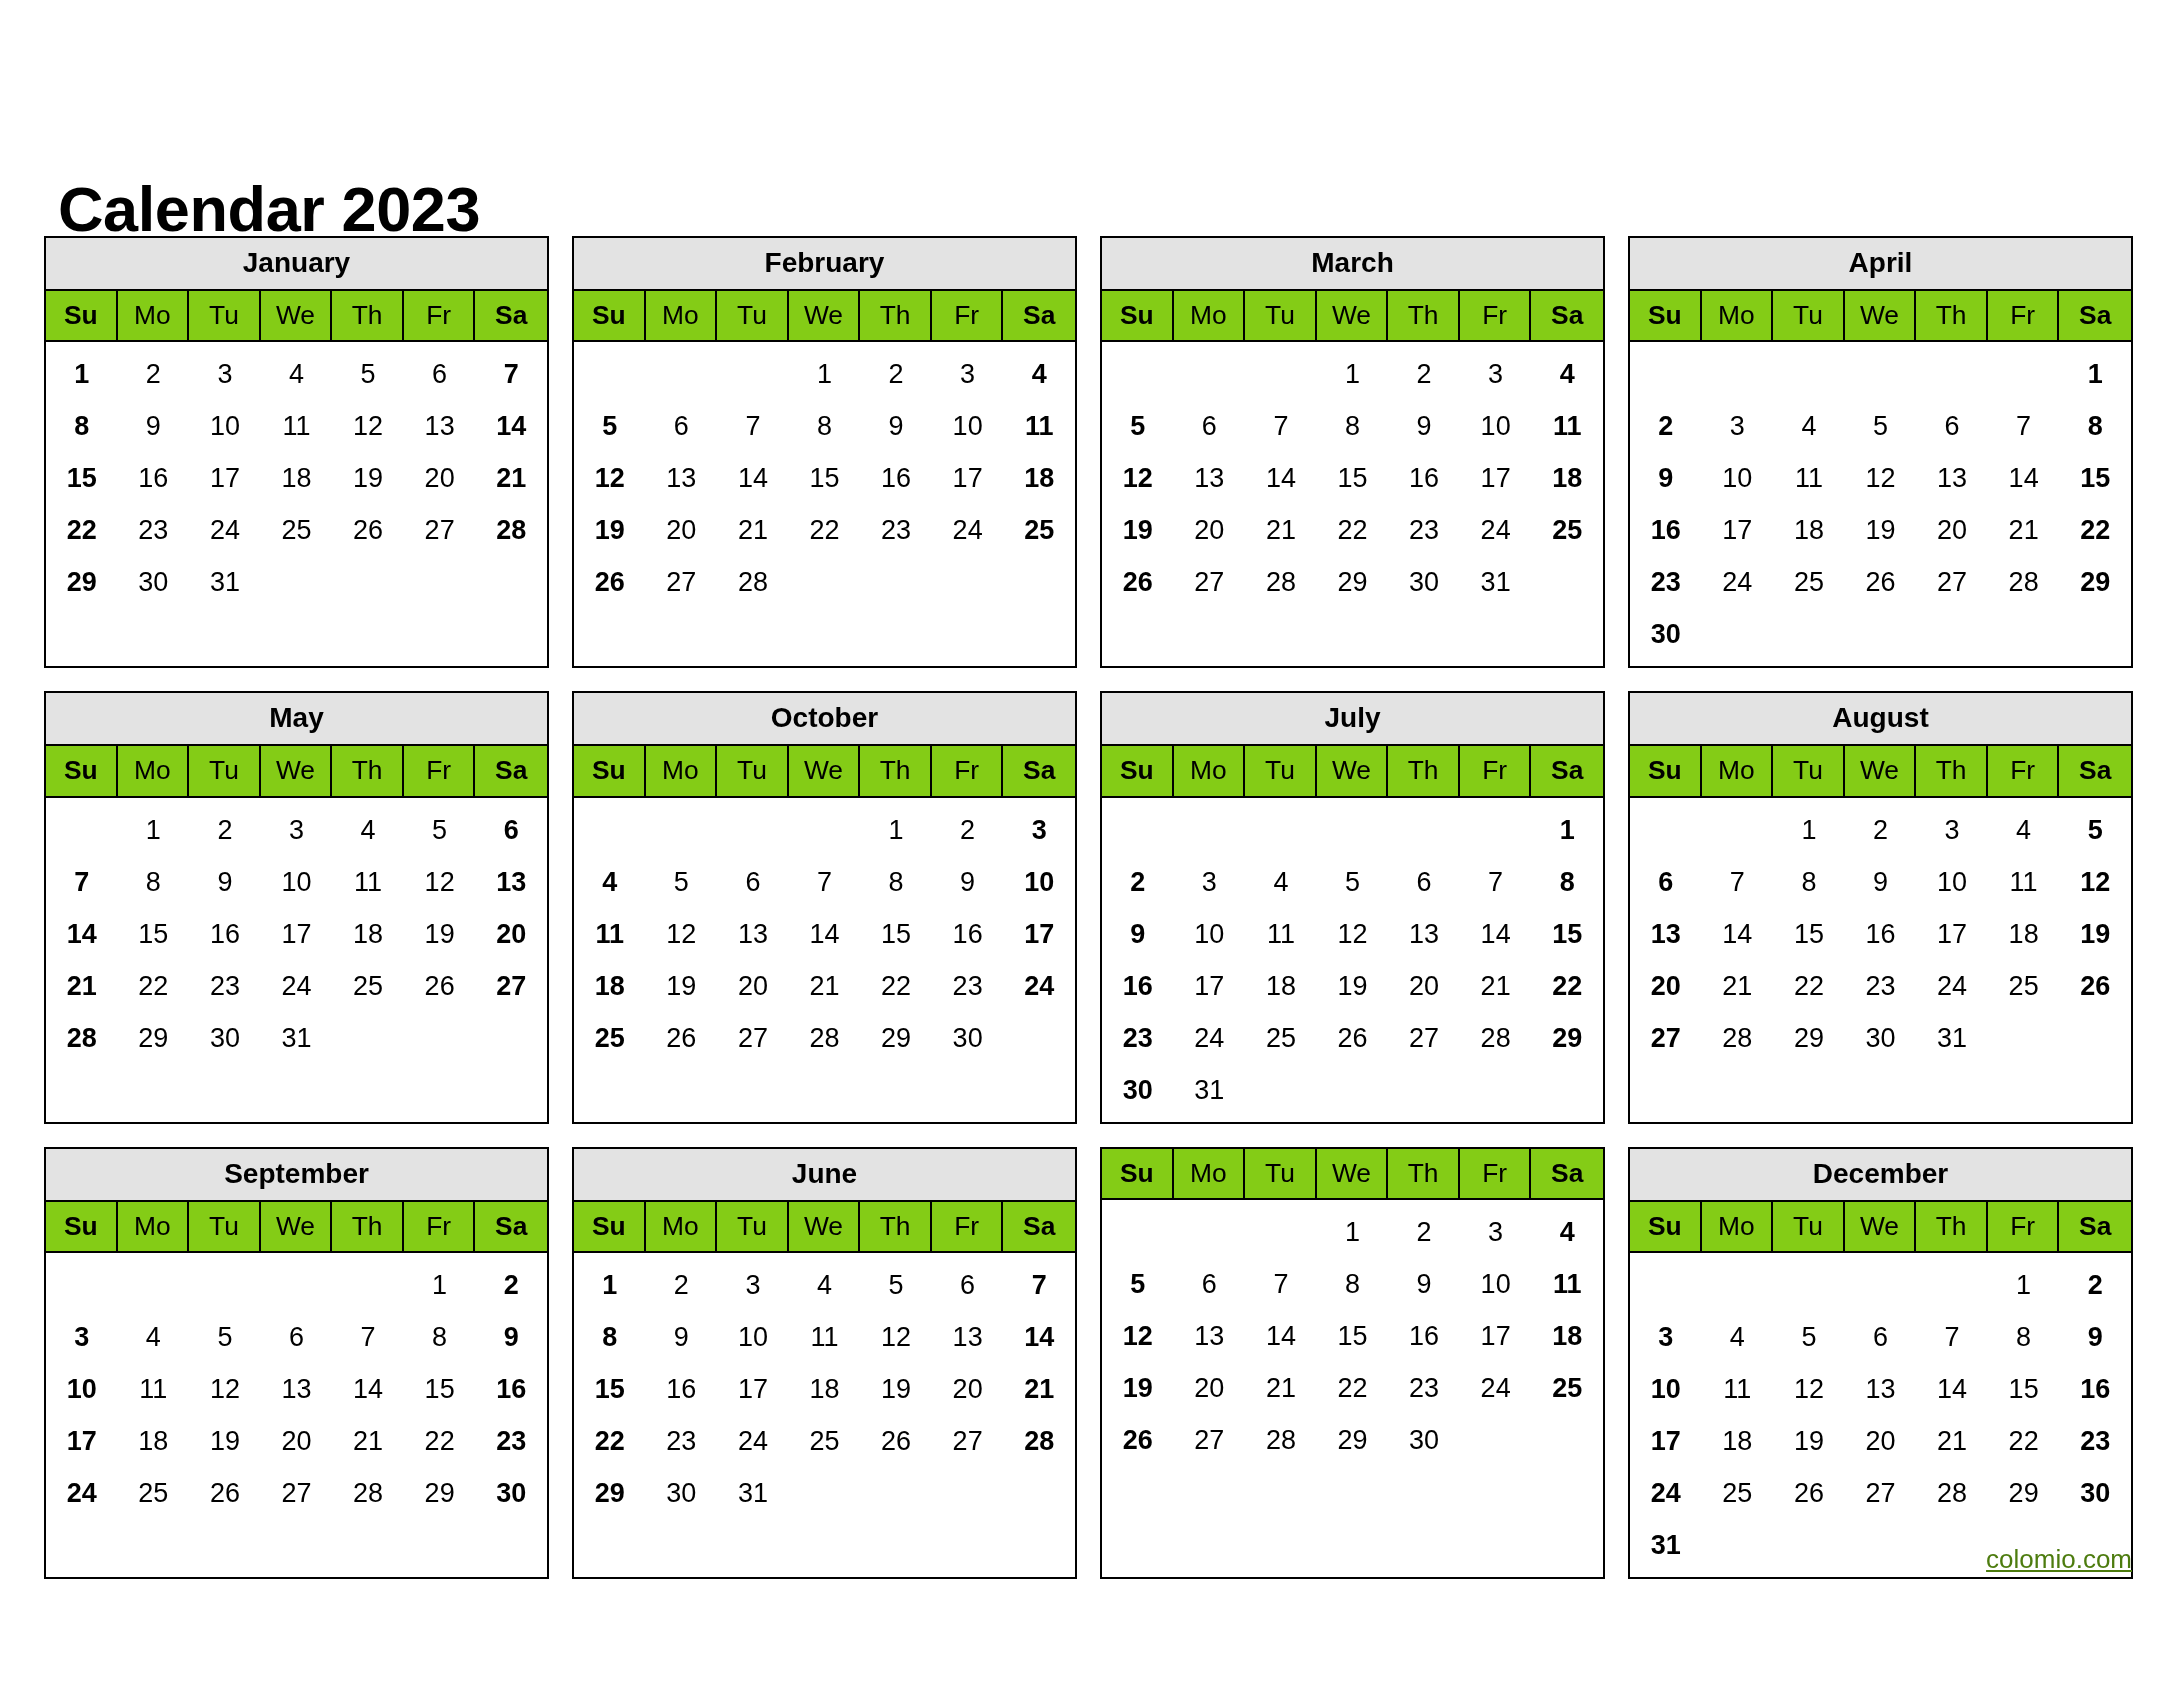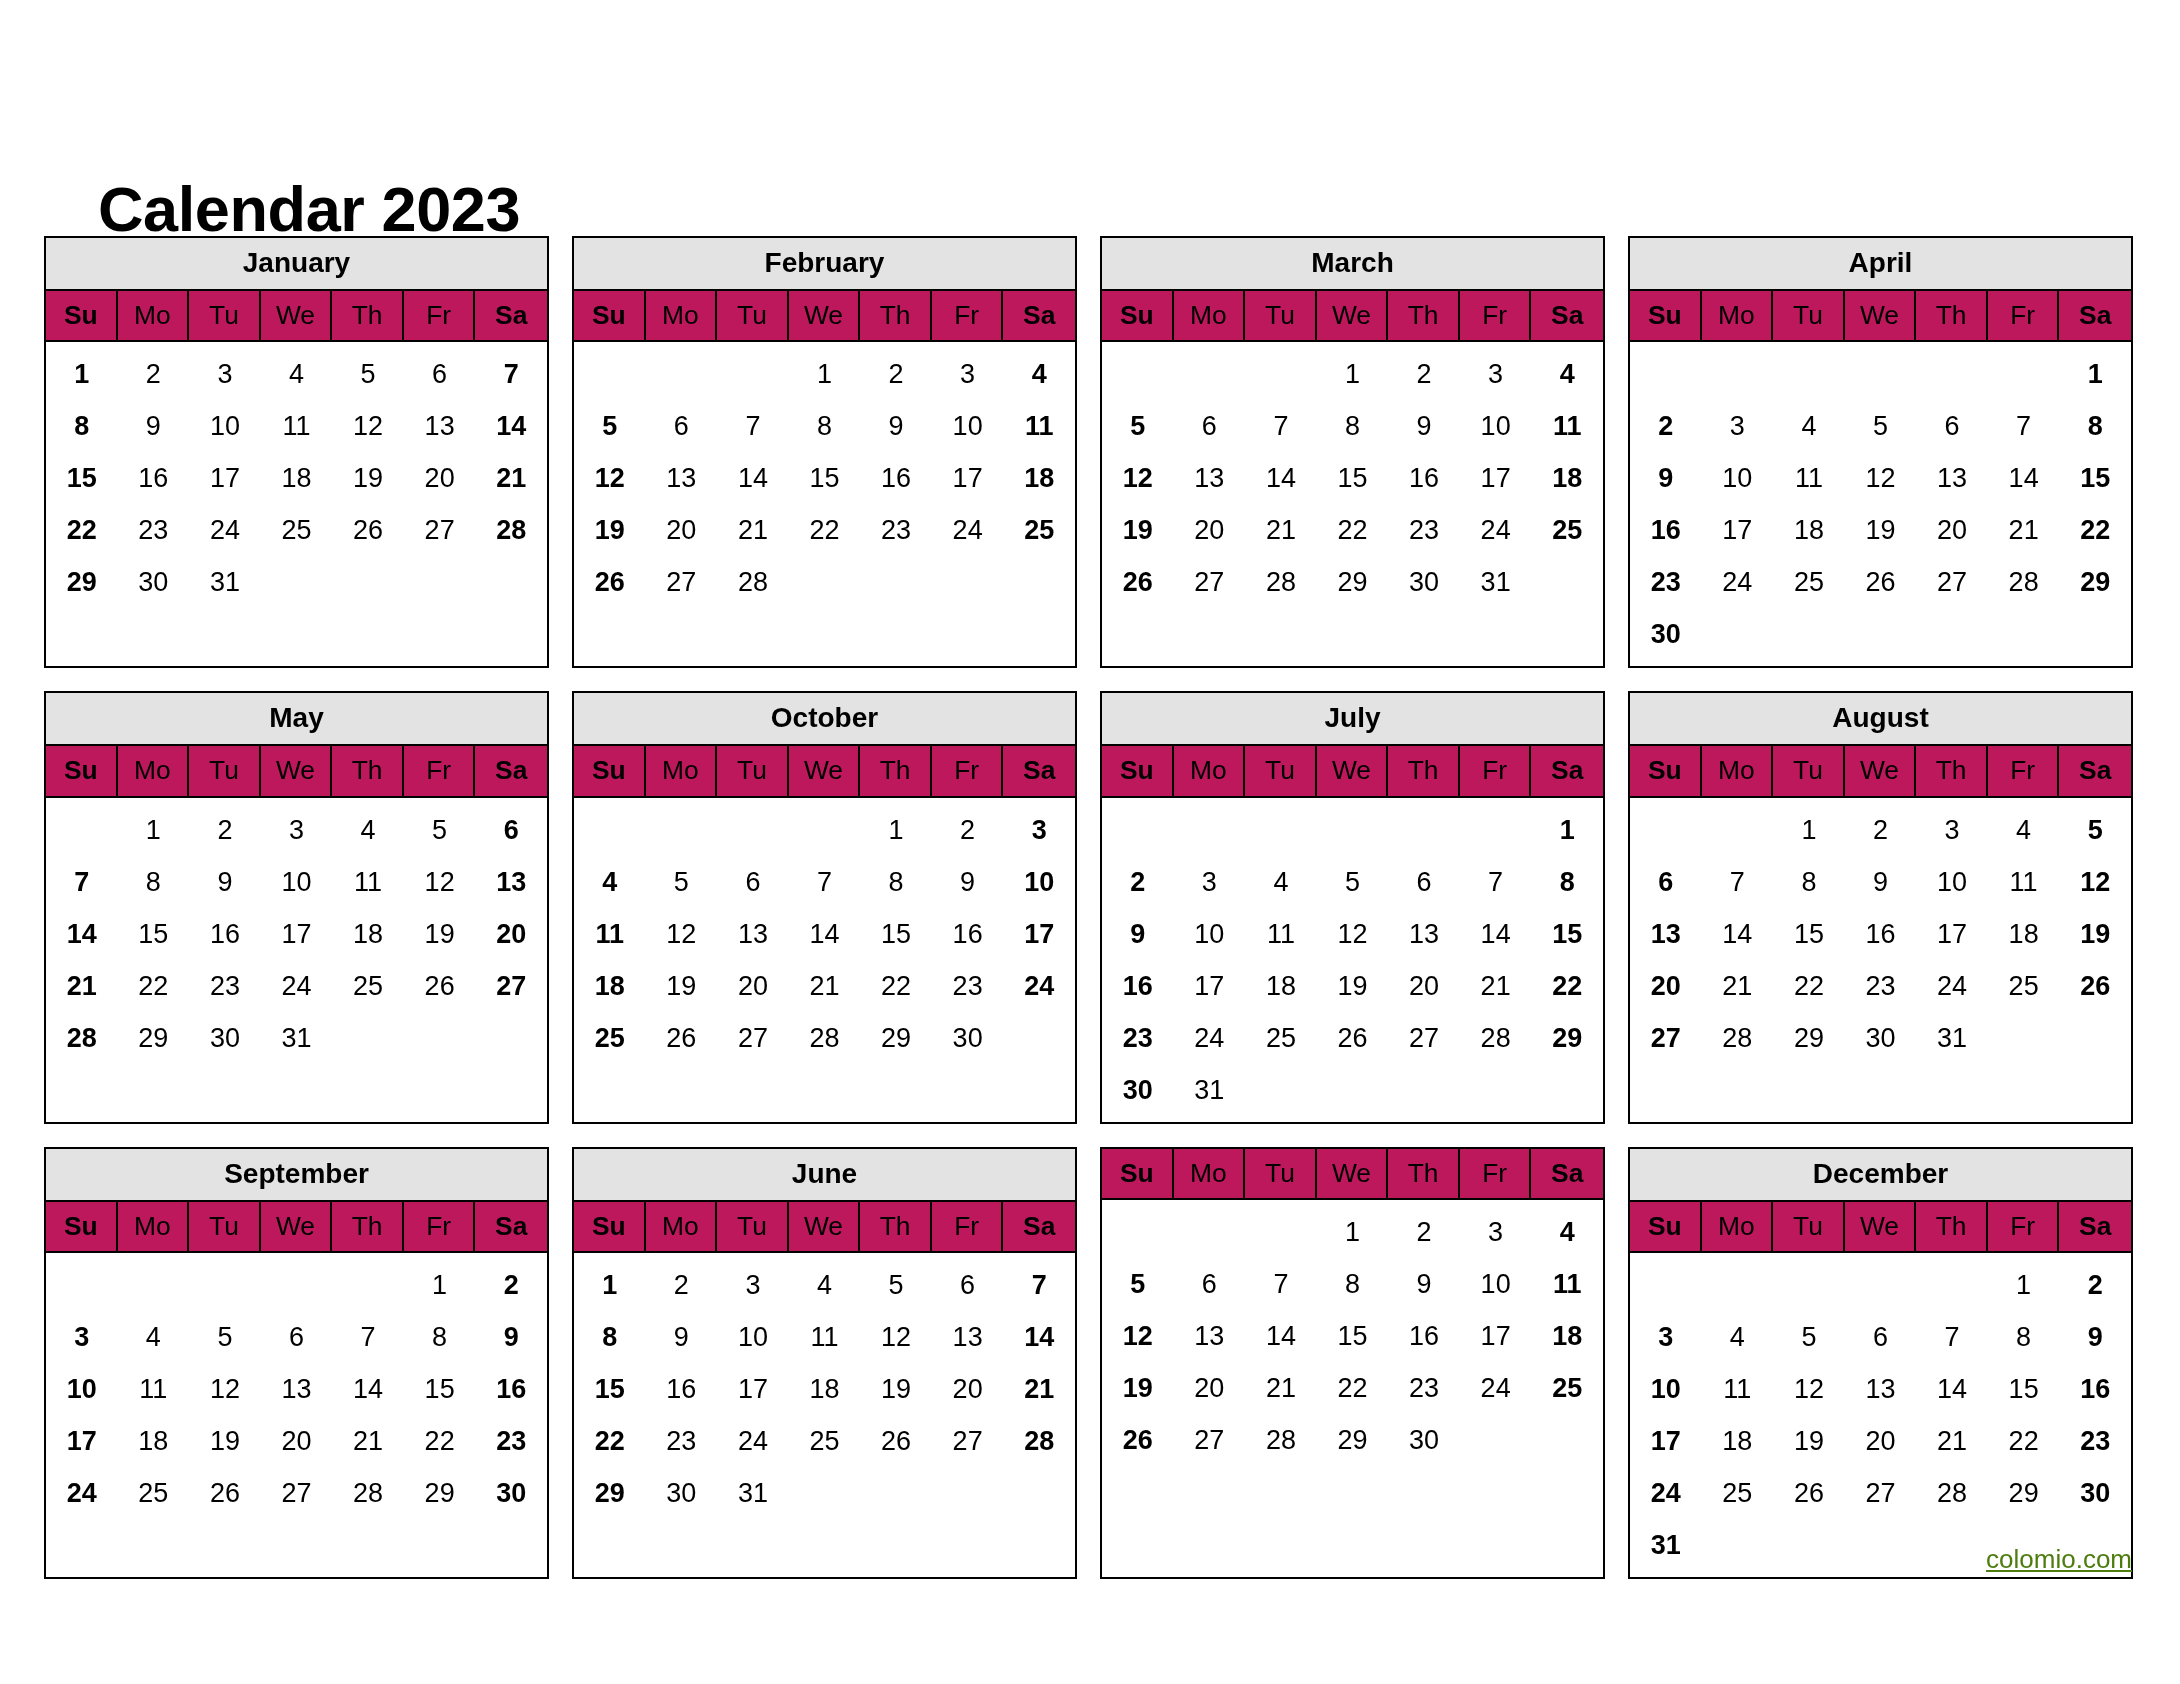--- a/index.html
+++ b/index.html
@@ -27,21 +27,20 @@
 
   .page-title {
     position: absolute;
     left: 58px;
     top: 136px;
     font-size: 63px;
     font-weight: bold;
     letter-spacing: -0.4px;
     line-height: 1;
     white-space: nowrap;
-    margin-left: 40px;
   }
 
   .calendar-grid {
     position: absolute;
     left: 44px;
     top: 236px;
     width: 2089px;
     display: grid;
     grid-template-columns: repeat(4, 1fr);
     grid-template-rows: repeat(3, auto);
@@ -64,21 +63,21 @@
     text-align: center;
     font-size: 28px;
     font-weight: bold;
     padding: 11px 0 12px 0;
     line-height: 1;
   }
 
   .weekday-row {
     display: grid;
     grid-template-columns: repeat(7, 1fr);
-    background: #be185d;
+    background: #84cc16;
     border-bottom: 2.6px solid #000000;
   }
 
   .weekday-cell {
     text-align: center;
     font-size: 26.4px;
     line-height: 1;
     padding: 11px 0 12px 0;
     border-right: 2.6px solid #000000;
     box-sizing: border-box;

